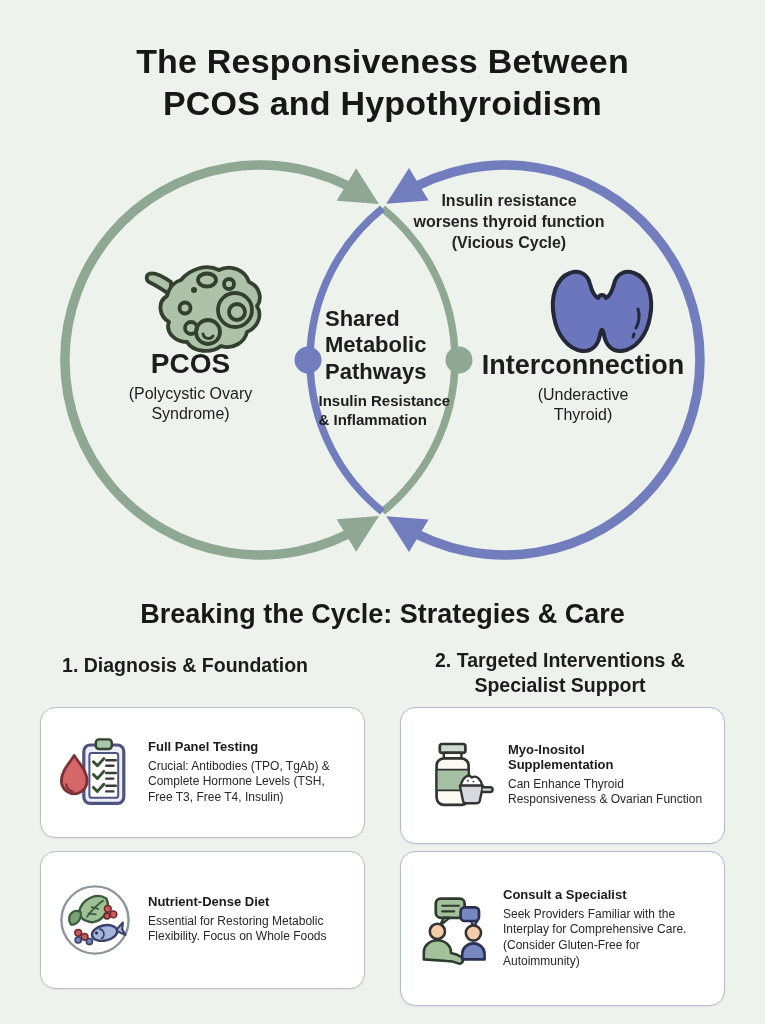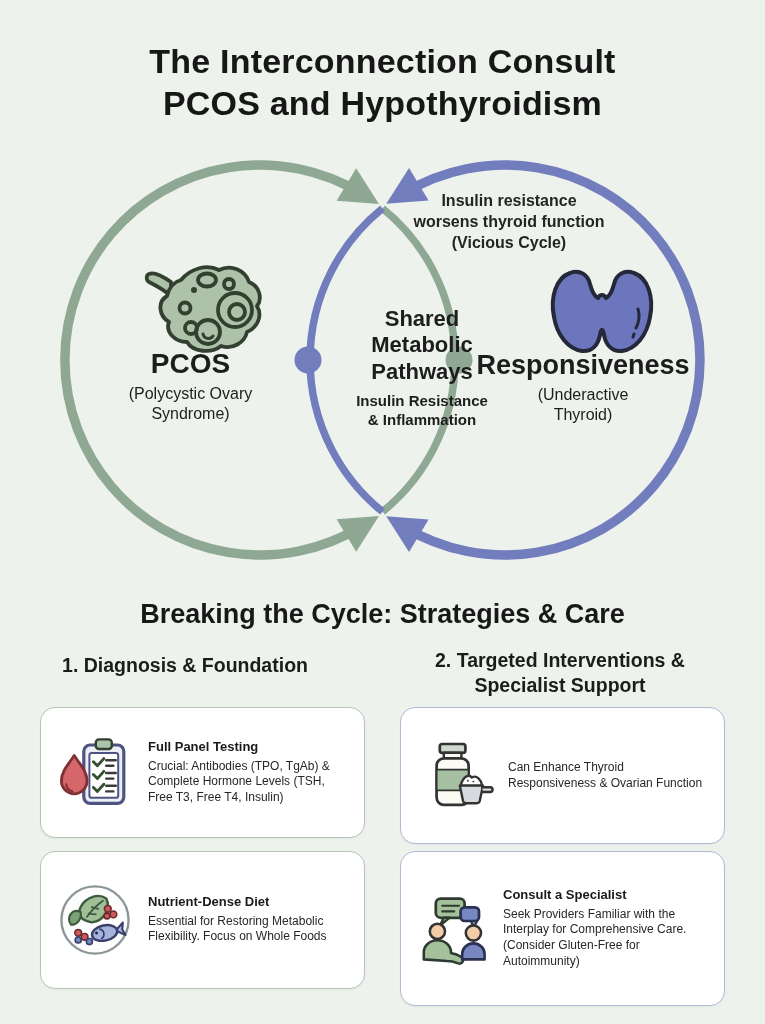--- a/index.html
+++ b/index.html
@@ -10,21 +10,21 @@
   }
   .abs{position:absolute;}
   .page-title{
     top:40px;left:0;width:765px;text-align:center;
     font-size:34px;font-weight:700;line-height:1.24;letter-spacing:.2px;color:#171717;
   }
   .venn-svg{top:150px;left:0;}
   .venn-label{ text-align:center; }
   .venn-label .big{font-size:28px;font-weight:700;line-height:1.15;}
   .venn-label .small{font-size:16px;font-weight:500;line-height:1.25;margin-top:4px;}
-  .overlap-box{text-align:center;margin-left:36px;}
+  .overlap-box{text-align:left;}
   .overlap-box .ov-title{font-size:22px;font-weight:700;line-height:1.2;}
   .overlap-box .ov-sub{font-size:15px;font-weight:700;line-height:1.25;margin:7px auto 0;width:135px;}
   .annotation{font-size:16px;font-weight:600;line-height:1.3;text-align:center;color:#242424;}
   .section-heading{
     top:599px;left:0;width:765px;text-align:center;
     font-size:27px;font-weight:700;color:#181818;
   }
   .col-heading{font-size:19.5px;font-weight:700;text-align:center;line-height:1.3;color:#1c1c1c;}
   .card{
     background:#ffffff;border-radius:15px;display:flex;align-items:center;
@@ -37,21 +37,21 @@
   .card .card-text{flex:1;}
   .card .card-title{font-size:13px;font-weight:700;line-height:1.15;margin-bottom:4px;color:#1a1a1a;}
   .card .card-body{font-size:12px;font-weight:500;line-height:1.3;color:#272727;}
 </style>
 </head>
 <body>
 
 <div class="page">
 
   <div class="abs page-title">
-    <div>The Interconnection Consult</div>
+    <div>The Responsiveness Between</div>
     <div>PCOS and Hypothyroidism</div>
   </div>
 
   <svg class="abs venn-svg" width="765" height="430" viewBox="0 0 765 430">
     <defs>
       <marker id="arrowG" viewBox="0 0 10 10" refX="4.3" refY="5" markerWidth="4.4" markerHeight="4" orient="auto-start-reverse">
         <path d="M0,0 L10,5 L0,10 Z" fill="#8FA894"></path>
       </marker>
       <marker id="arrowB" viewBox="0 0 10 10" refX="4.3" refY="5" markerWidth="4.4" markerHeight="4" orient="auto-start-reverse">
         <path d="M0,0 L10,5 L0,10 Z" fill="#727DBE"></path>
@@ -94,21 +94,21 @@
       <path d="M 90 67 L 89 70" fill="none" stroke-width="3"></path>
     </g>
   </svg>
 
   <div class="abs venn-label" style="top:348px;left:93px;width:195px;">
     <div class="big">PCOS</div>
     <div class="small" style="width:170px;margin-left:auto;margin-right:auto;">(Polycystic Ovary Syndrome)</div>
   </div>
 
   <div class="abs venn-label" style="top:350px;left:468px;width:230px;">
-    <div class="big" style="font-size:27px;">Responsiveness</div>
+    <div class="big" style="font-size:27px;">Interconnection</div>
     <div class="small" style="width:130px;margin-left:auto;margin-right:auto;">(Underactive Thyroid)</div>
   </div>
 
   <div class="abs overlap-box" style="top:306px;left:316px;width:140px;">
     <div class="ov-title" style="width:122px;margin:0 auto;">Shared Metabolic Pathways</div>
     <div class="ov-sub">Insulin Resistance &amp; Inflammation</div>
   </div>
 
   <div class="abs annotation" style="top:191px;left:410px;width:198px;">Insulin resistance worsens thyroid function (Vicious Cycle)</div>
 
@@ -175,20 +175,21 @@
         <rect x="27" y="28" width="40" height="58" rx="9" fill="#FBFBF4" stroke="#333333" stroke-width="3.4"></rect>
         <rect x="27" y="42" width="40" height="26" fill="#A5BFA2" stroke="#333333" stroke-width="2.4"></rect>
         <path d="M57 62 C 60 51, 67 47, 71 52 C 77 48, 83 55, 84 62 Z" fill="#FFFFFF" stroke="#333333" stroke-width="3"></path>
         <path d="M56 62 h29 l-4 19 a4 4 0 0 1 -4 3 h-13 a4 4 0 0 1 -4 -3 Z" fill="#D7DBDF" stroke="#333333" stroke-width="3"></path>
         <path d="M84 64 h10 a3 3 0 0 1 0 6 h-9" fill="#D7DBDF" stroke="#333333" stroke-width="3"></path>
         <circle cx="66" cy="56" r="1.2" fill="#333333"></circle>
         <circle cx="73" cy="57" r="1.2" fill="#333333"></circle>
       </svg>
     </div>
     <div class="card-text">
+      <div class="card-title" style="width:180px;">Myo-Inositol Supplementation</div>
       <div class="card-body">Can Enhance Thyroid Responsiveness &amp; Ovarian Function</div>
     </div>
   </div>
 
   <div class="abs card blue-border" style="top:851px;left:400px;width:325px;height:155px;gap:8px;">
     <div class="icon-wrap">
       <svg width="80" height="80" viewBox="0 0 100 100" stroke-linejoin="round" stroke-linecap="round">
         <rect x="26" y="12" width="36" height="24" rx="6" fill="#A3C29C" stroke="#2E3A2F" stroke-width="3.4"></rect>
         <path d="M36 36 l-5 10 l12 -10 Z" fill="#A3C29C" stroke="#2E3A2F" stroke-width="3"></path>
         <path d="M34 21 h21 M34 28 h15" fill="none" stroke="#2E3A2F" stroke-width="2.6"></path>

